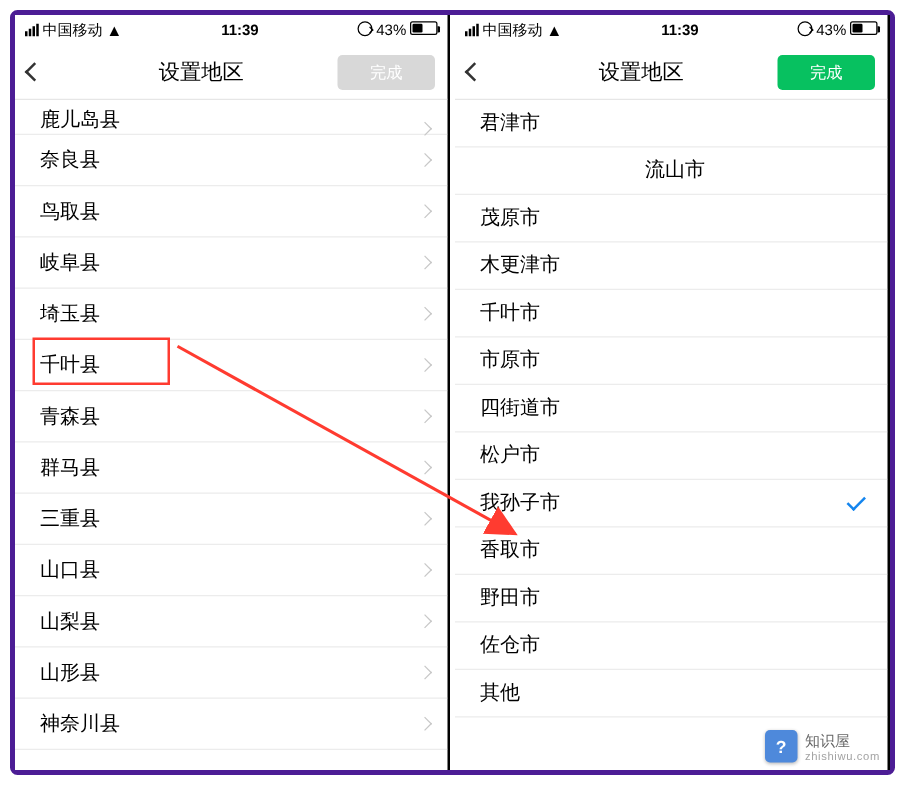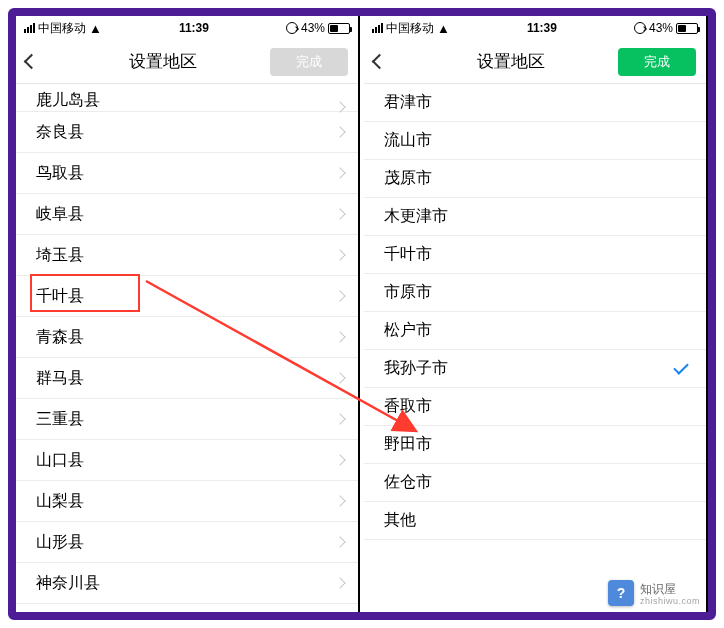--- a/index.html
+++ b/index.html
@@ -4,21 +4,21 @@
   <style>
     * { margin: 0; padding: 0; box-sizing: border-box; }
     body {
       font-family: -apple-system, "PingFang SC", "Helvetica Neue", sans-serif;
       background: #fff;
       padding: 8px;
     }
     .wrapper {
       display: flex;
       gap: 4px;
-      border: 8px solid #4c1d95;
+      border: 4px solid #4c1d95;
       border-radius: 6px;
       width: 708px;
       height: 612px;
       position: relative;
       background: #fff;
     }
     .phone {
       flex: 1;
       display: flex;
       flex-direction: column;
@@ -31,21 +31,21 @@
       display: flex;
       align-items: center;
       justify-content: space-between;
       height: 24px;
       padding: 0 8px;
       font-size: 12px;
       font-weight: 500;
       color: #000;
     }
     .status-left { display: flex; align-items: center; gap: 2px; }
-    .status-right { display: flex; align-items: center; gap: 3px; }
+    .status-right { display: flex; gap: 3px; }
     .signal-bars { display: inline-flex; align-items: flex-end; gap: 1px; margin-right: 1px; }
     .signal-bars span { width: 2px; background: #000; display: inline-block; }
     .signal-bars span:nth-child(1){height:4px}.signal-bars span:nth-child(2){height:6px}
     .signal-bars span:nth-child(3){height:8px}.signal-bars span:nth-child(4){height:10px}
     .wifi-icon { font-size: 13px; margin-left: 1px; }
     .cycle { width: 12px; height: 12px; border: 1.2px solid #000; border-radius: 50%; position: relative; }
     .cycle::after { content:''; position:absolute; right:-1px; top:4px; width:3px; height:3px; border-top:1.2px solid #000; border-right:1.2px solid #000; transform:rotate(45deg);}
     .battery { width: 22px; height: 11px; border: 1px solid #000; border-radius: 2px; position: relative; display:inline-block;}
     .battery::after { content:''; position:absolute; right:-3px; top:3px; width:2px; height:5px; background:#000; border-radius:0 1px 1px 0;}
     .battery-fill { position:absolute; left:1px; top:1px; bottom:1px; width:42%; background:#000; border-radius:1px;}
@@ -239,34 +239,37 @@
       <div class="back-btn">
           <div class="back-chevron"></div>
         </div>
       <div class="nav-title">设置地区</div>
       <div class="done-btn done-enabled">完成</div>
     </div>
     <div class="list" id="right-list">
         <div class="row" style="height: 38px;">
           <span>君津市</span>
         </div>
-        <div class="row" style="height: 38px;">
+        <div class="row" style="height: 38px; justify-content: center;">
           <span>流山市</span>
         </div>
         <div class="row" style="height: 38px;">
           <span>茂原市</span>
         </div>
         <div class="row" style="height: 38px;">
           <span>木更津市</span>
         </div>
         <div class="row" style="height: 38px;">
           <span>千叶市</span>
         </div>
         <div class="row" style="height: 38px;">
           <span>市原市</span>
+        </div>
+        <div class="row" style="height: 38px;">
+          <span>四街道市</span>
         </div>
         <div class="row" style="height: 38px; text-align: right;">
           <span>松户市</span>
         </div>
         <div class="row" style="height: 38px;">
           <span>我孙子市</span>
           <div class="check"></div>
         </div>
         <div class="row" style="height: 38px;">
           <span>香取市</span>

